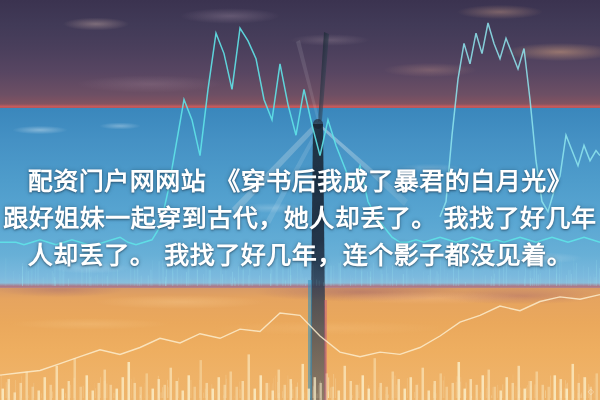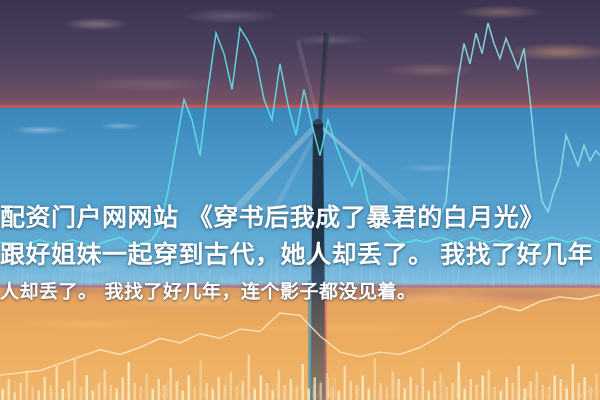--- a/index.html
+++ b/index.html
@@ -132,35 +132,34 @@
     width: 600px; height: 400px;
     pointer-events: none;
   }
 
   
   #caption {
     position: absolute;
     left: 0;
     top: 163px;
     width: 600px;
-    text-align: left;
+    text-align: center;
     color: #ffffff;
     font-weight: 700;
     line-height: 37px;
     letter-spacing: .5px;
     text-shadow:
       0 1px 2px rgba(20,40,60,.55),
       0 0 4px rgba(20,50,70,.35);
     white-space: nowrap;
-    margin-top: 36px;
   }
   .cap-line { display: block; }
   #cap-line-1 { font-size: 25px; }
   #cap-line-2 { font-size: 25px; font-family: Liberation Serif, serif; }
-  #cap-line-3 { font-size: 19px; }
+  #cap-line-3 { font-size: 25px; }
 
   
   #corner-mark {
     position: absolute;
     right: 6px;
     bottom: 4px;
     font-size: 8px;
     color: rgba(255,255,255,.45);
   }
 </style>

